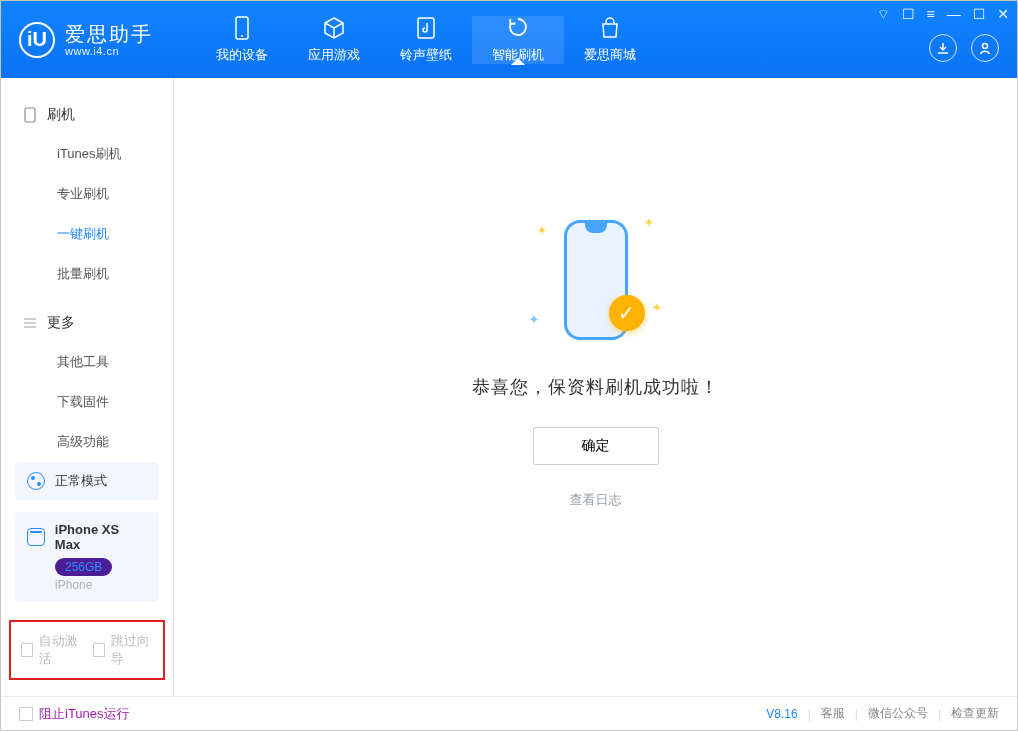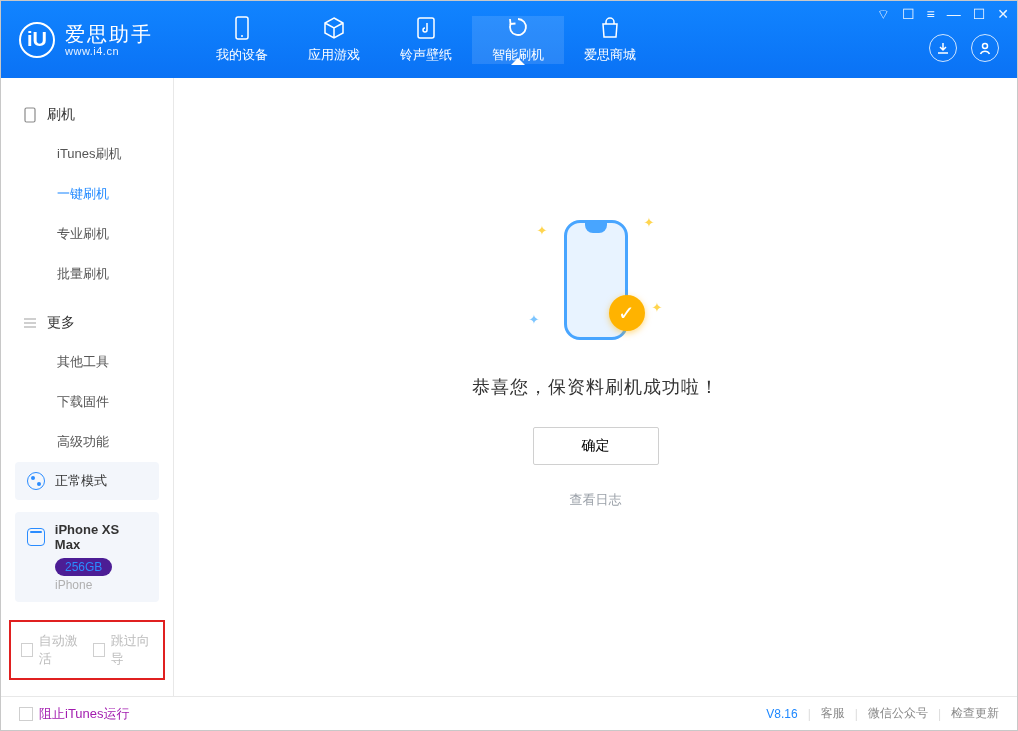--- a/index.html
+++ b/index.html
@@ -146,22 +146,22 @@
       <div class="sb-list">
         <div class="sb-section">
           <span class="sec-ic">
               <svg width="12" height="16" viewBox="0 0 12 16">
                 <rect x="1" y="1" width="10" height="14" rx="1.5" fill="none" stroke="#8a8a8a" stroke-width="1.2"></rect>
               </svg>
             </span>
           <span>刷机</span>
         </div>
         <div class="sb-item">iTunes刷机</div>
+        <div class="sb-item">专业刷机</div>
         <div class="sb-item active">一键刷机</div>
-        <div class="sb-item">专业刷机</div>
         <div class="sb-item">批量刷机</div>
 
         <div class="sb-section" style="margin-top:10px;">
           <span class="sec-ic">
               <svg width="14" height="12" viewBox="0 0 14 12">
                 <path d="M1 2 h12 M1 6 h12 M1 10 h12" stroke="#c0c0c0" stroke-width="1.5"></path>
               </svg>
             </span>
           <span>更多</span>
         </div>

